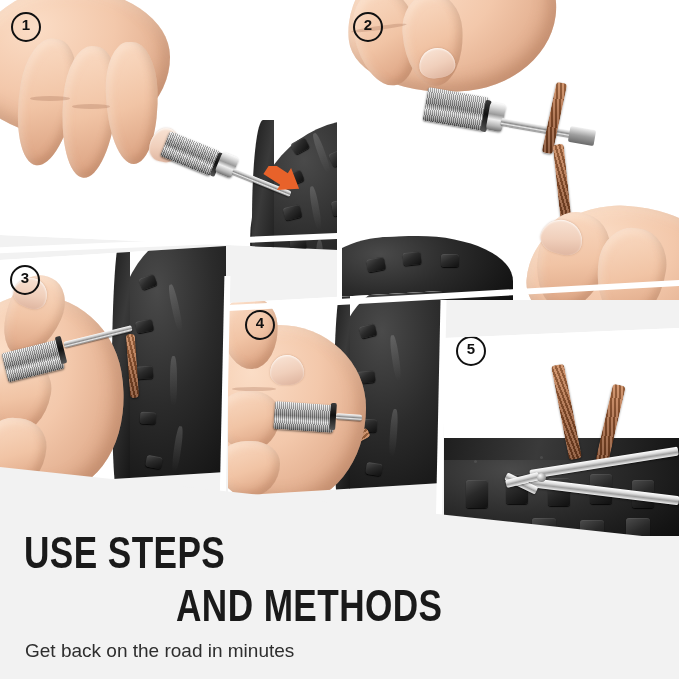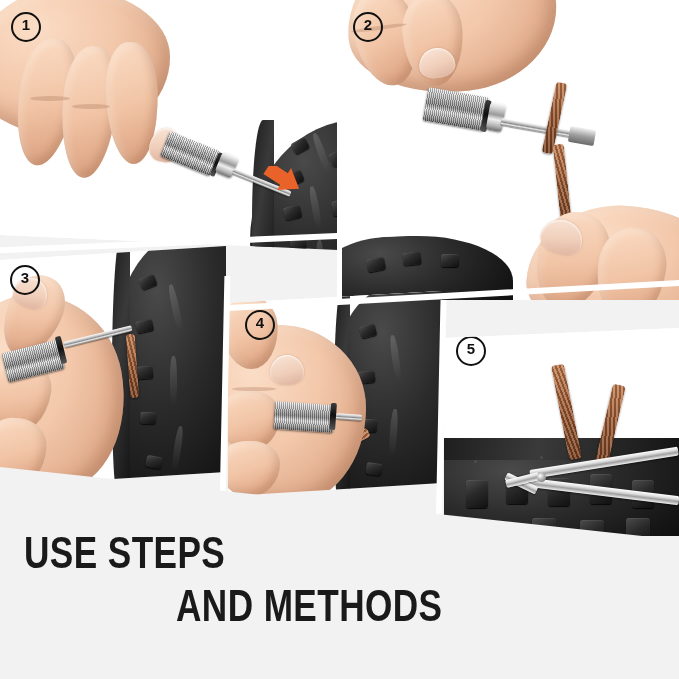--- a/index.html
+++ b/index.html
@@ -244,14 +244,15 @@
     <div style="position:absolute;left:222px;top:276px;width:6px;height:230px;background:#fff;z-index:20;transform:rotate(1.2deg);"></div>
     <div style="position:absolute;left:438px;top:300px;width:6px;height:240px;background:#fff;z-index:20;transform:rotate(1.2deg);"></div>
     <div style="position:absolute;left:-10px;top:238px;width:460px;height:6px;background:#fff;z-index:20;transform:rotate(-2.4deg);"></div>
     <div style="position:absolute;left:228px;top:292px;width:470px;height:6px;background:#fff;z-index:20;transform:rotate(-3.2deg);"></div>
   </div>
 
   <div class="band"></div>
 
   <div class="txt h1">USE STEPS</div>
   <div class="txt h2">AND METHODS</div>
+  <div class="txt sub">Get back on the road in minutes</div>
 
 </div>
 
 </body></html>

